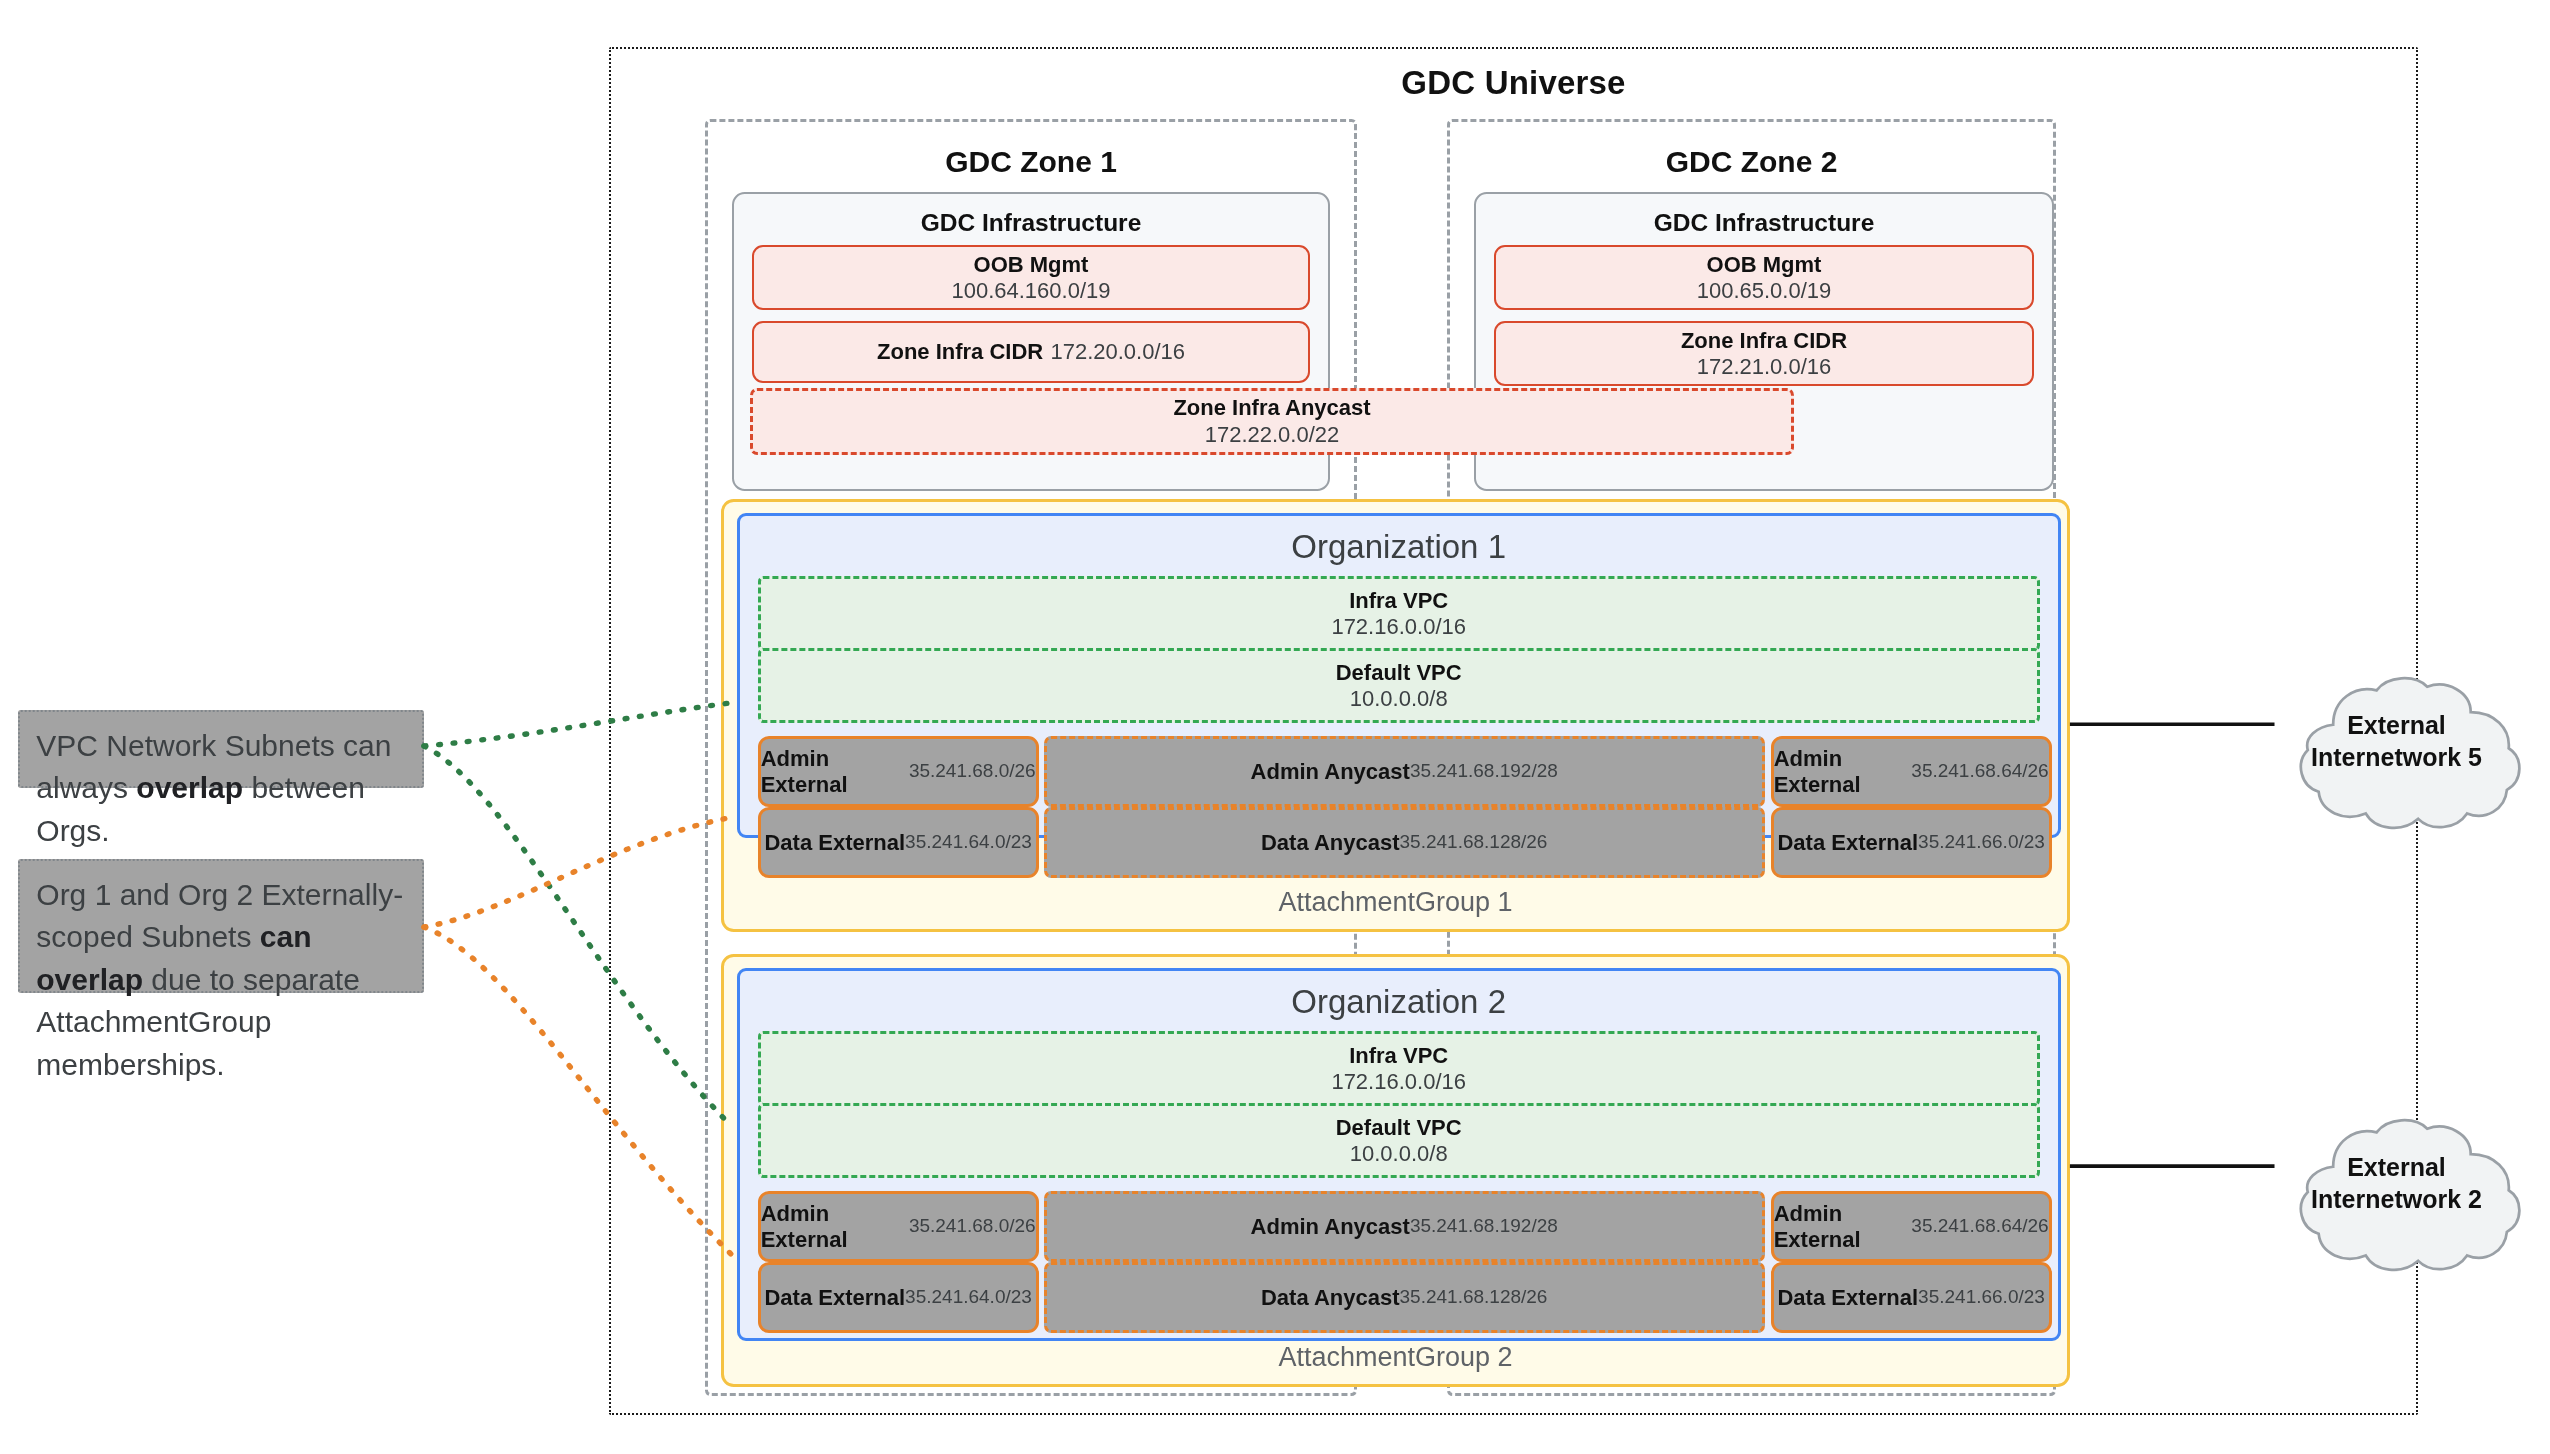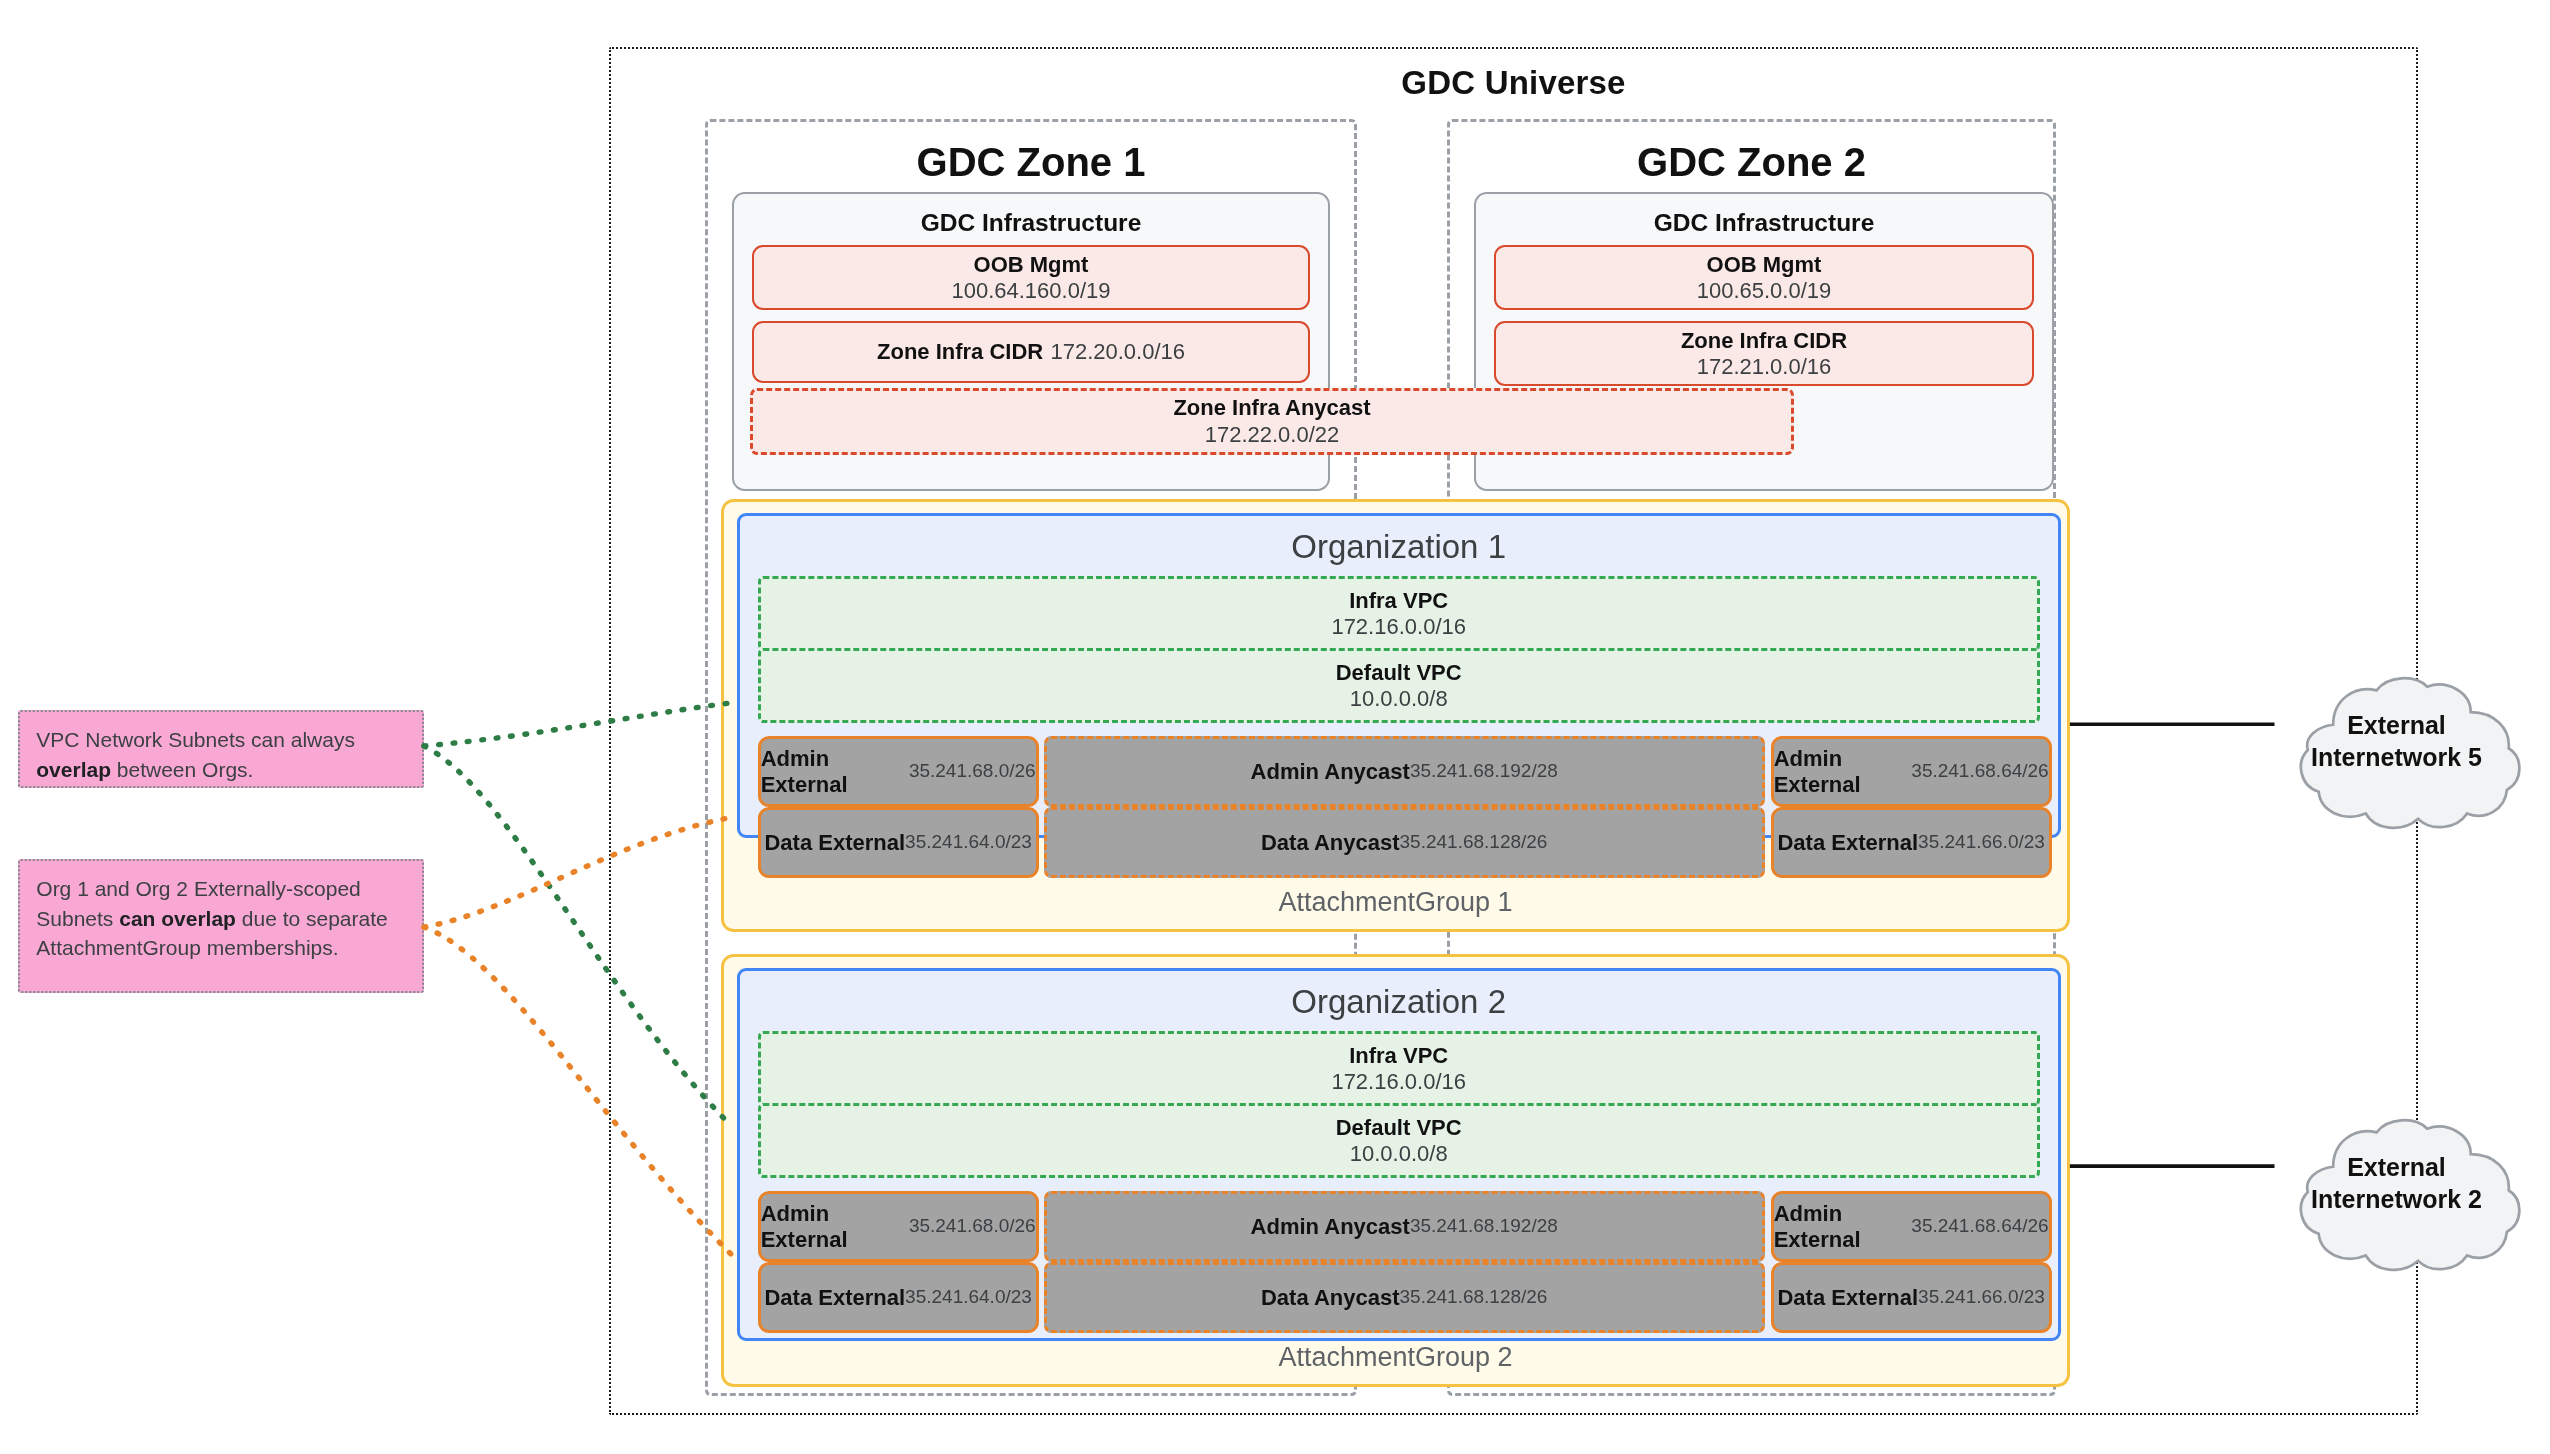--- a/index.html
+++ b/index.html
@@ -14,21 +14,21 @@
             border:2.7px dotted #1a1a1a;border-radius:1.8px;background:#fff;}
   #universe-title{left:609px;top:56px;width:1809px;height:54px;
             display:flex;align-items:center;justify-content:center;
             font-size:33px;font-weight:bold;color:#111;letter-spacing:0.2px;}
 
   
   .zone{border:3.6px dashed #9aa0a6;border-radius:5.4px;background:transparent;}
   #zone1{left:705px;top:119px;width:652px;height:1277px;}
   #zone2{left:1447px;top:119px;width:609px;height:1277px;}
   .zone-title{height:56px;display:flex;align-items:center;justify-content:center;
-              font-size:40px;font-weight:bold;color:#111;}
+              font-size:30px;font-weight:bold;color:#111;}
   #zone1-title{left:705px;top:134px;width:652px;}
   #zone2-title{left:1447px;top:134px;width:609px;}
 
   
   .infra{border:2.7px solid #9aa0a6;border-radius:12.7px;background:#f6f8fa;}
   #infra1{left:732px;top:192px;width:598px;height:299px;}
   #infra2{left:1474px;top:192px;width:580px;height:299px;}
   .infra-title{position:absolute;left:0;right:0;top:12.7px;height:33px;
                display:flex;align-items:center;justify-content:center;
                font-size:24.5px;font-weight:bold;color:#111;}
@@ -88,22 +88,22 @@
   .anyc{border:3.6px dashed #e8832a;border-radius:7.2px;}
 
   .row-admin{top:206px;height:65px;}
   .row-data{top:277px;height:65px;}
   .col-left{left:18px;width:275px;}
   .col-mid{left:304px;width:715px;}
   .col-right{left:1031px;width:275px;}
 
   
   .note{position:absolute;border:2.7px dotted #80868b;border-radius:2.7px;
-        background:#f9a8d4;padding:12.7px 16.3px;box-sizing:border-box;
-        font-size:21px;line-height:1.42;color:#3c4043;}
+        background:#a3a3a3;padding:12.7px 16.3px;box-sizing:border-box;
+        font-size:30px;line-height:1.42;color:#3c4043;}
   #note1{left:18px;top:710px;width:406px;height:78px;}
   #note2{left:18px;top:859px;width:406px;height:134px;}
   .note b{font-weight:bold;color:#202124;}
 
   
   .cloud{position:absolute;width:257px;height:163px;}
   .cloud svg{position:absolute;left:0;top:0;}
   .cloud .lbl{position:absolute;left:0;right:0;top:36px;text-align:center;
               font-size:25px;font-weight:bold;color:#111;line-height:1.26;}
   #cloud1{left:2268px;top:674px;}

